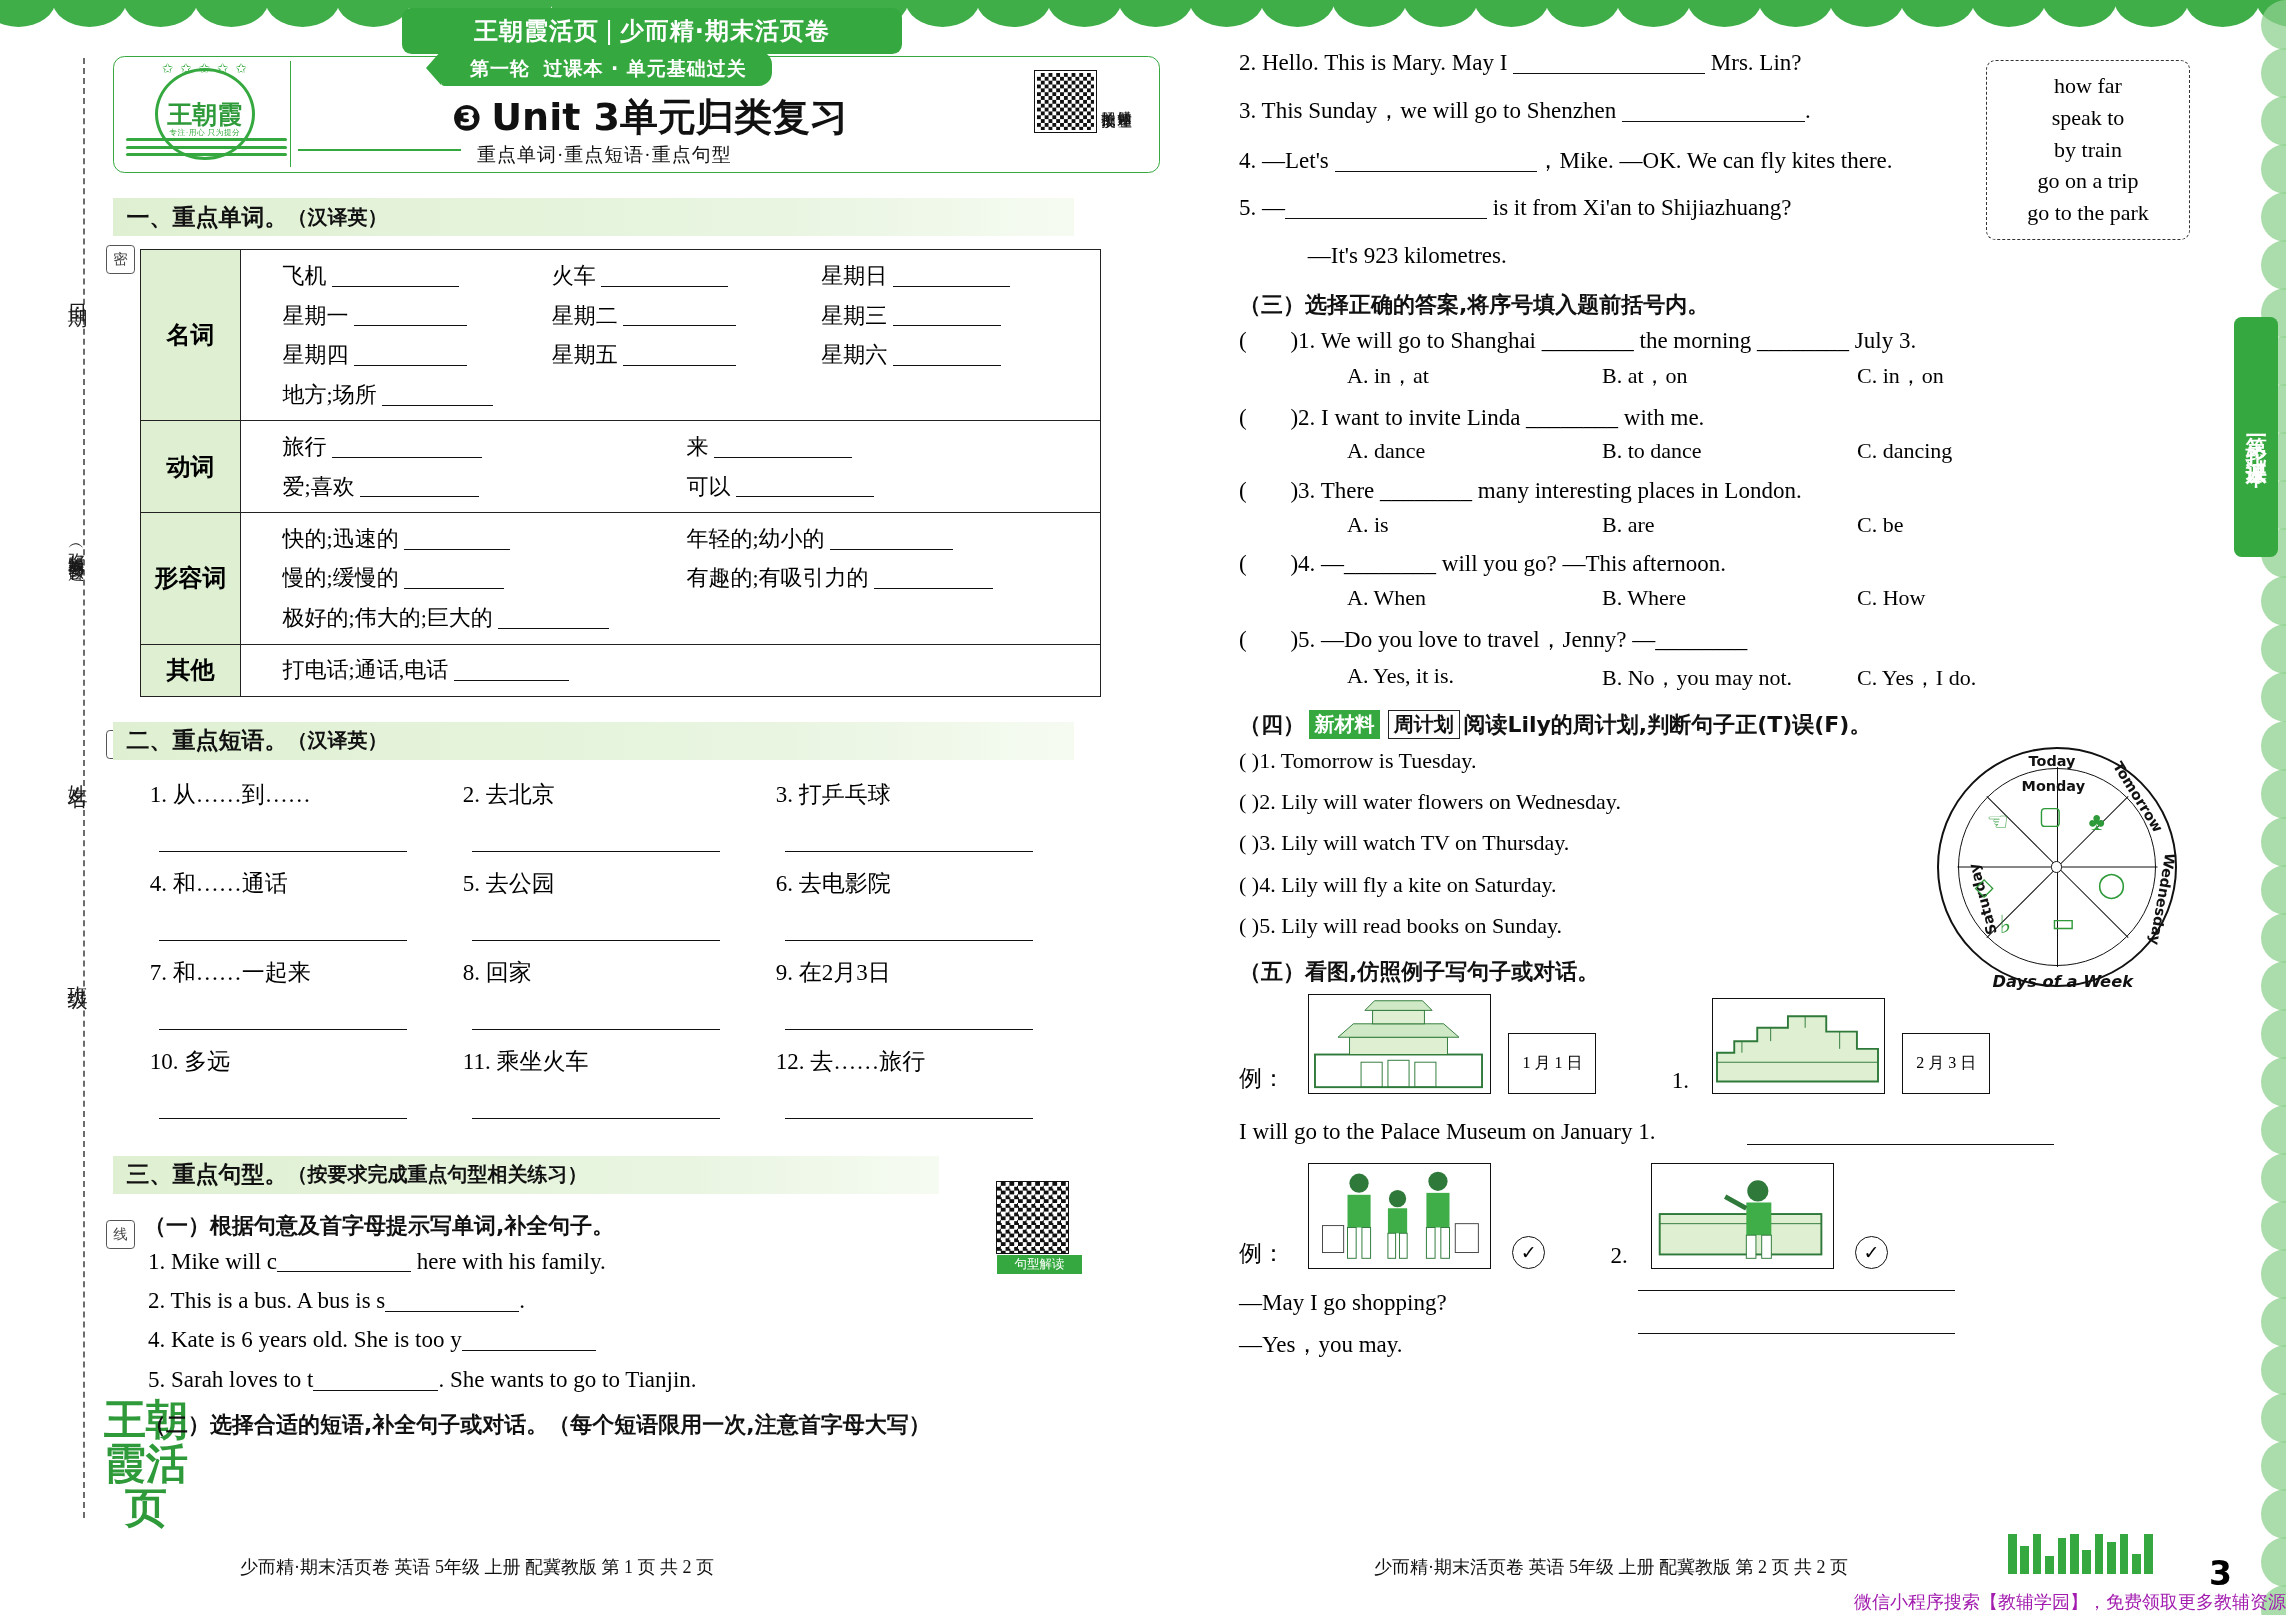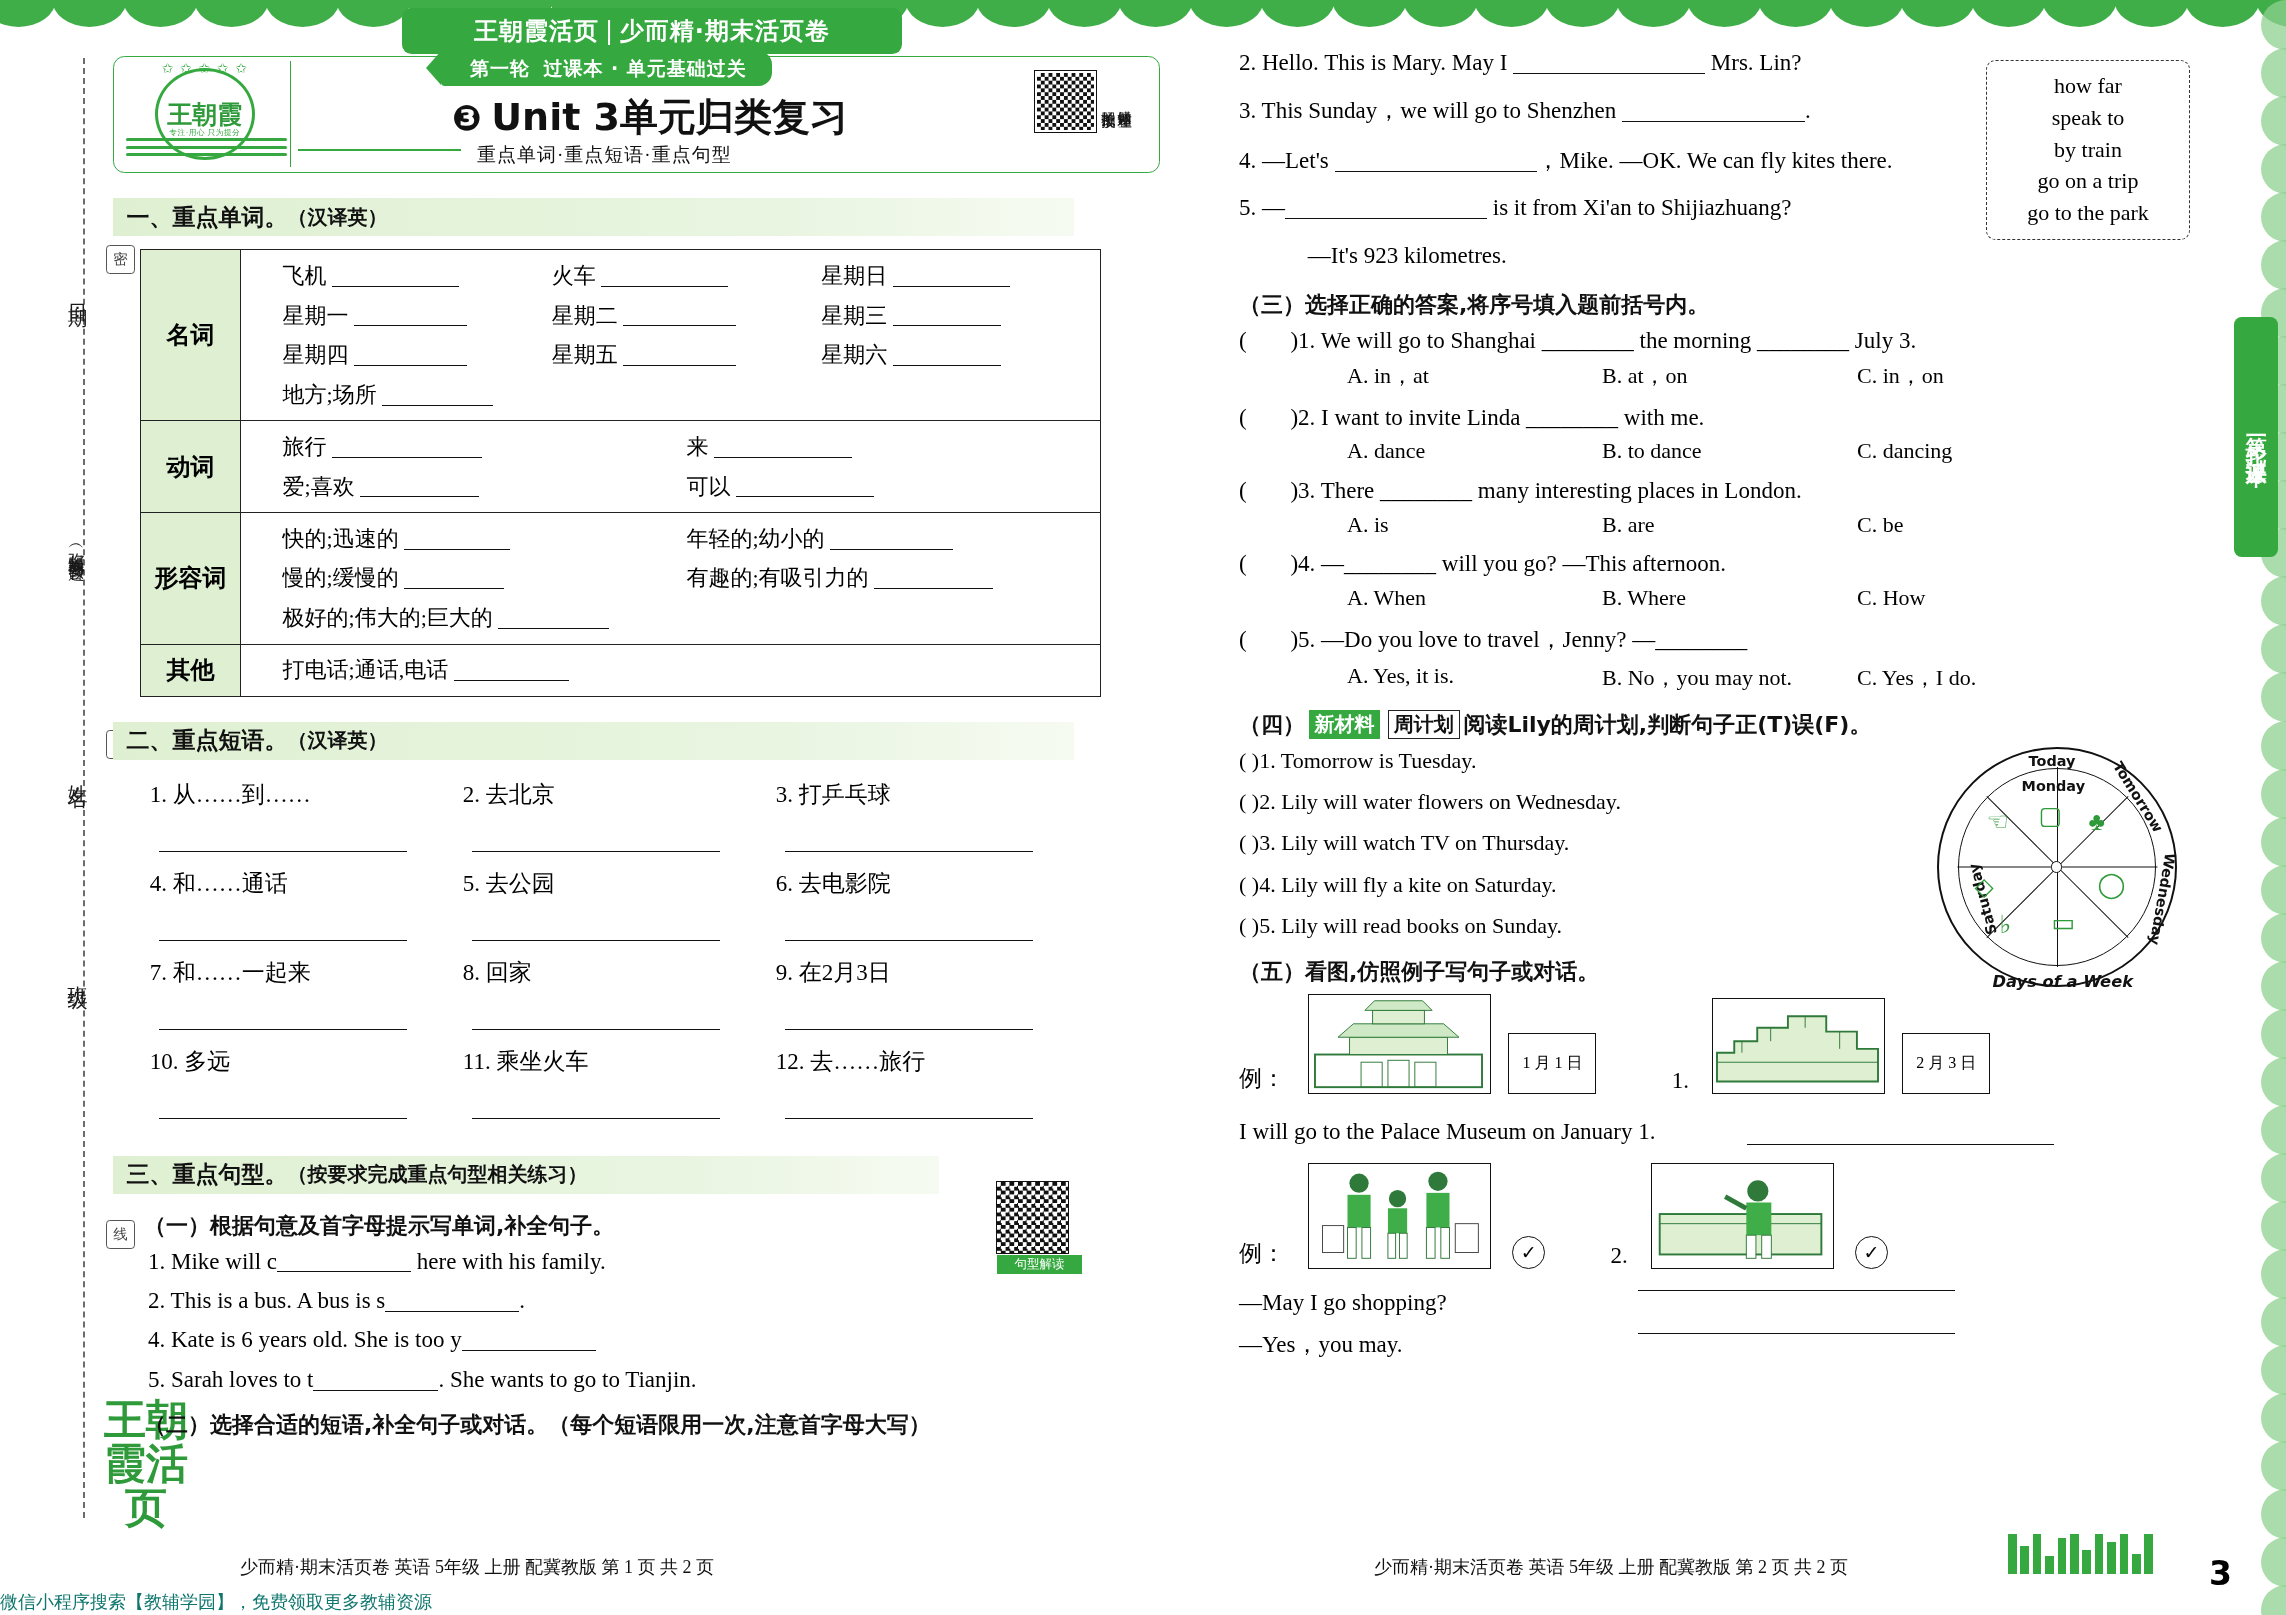--- a/index.html
+++ b/index.html
@@ -174,22 +174,22 @@
   .ex-row { display:flex; align-items:flex-end; gap:17.3px; }
   .ex-label { font-size:23px; margin-right:5.8px; }
   .tick { width:33px; height:33px; border:1.9px solid #111; border-radius:50%;
     display:flex; align-items:center; justify-content:center; font-size:19px; }
 
   
   .footer-left { position:absolute; left:240px; bottom:37px; font-size:18px; color:#111; }
   .footer-right { position:absolute; left:1374px; bottom:37px; font-size:18px; color:#111; }
   .page-num { position:absolute; right:54px; bottom:23px;
     font-family:"DejaVu Sans", sans-serif; font-weight:bold; font-size:33px;}
-  .bottom-note { position:absolute; left:0; bottom:1.9px; width:2286px; text-align:left;
-    font-size:18px; color:#0f766e; }
+  .bottom-note { position:absolute; left:0; bottom:1.9px; width:2286px; text-align:right;
+    font-size:18px; color:#a21caf; }
   .barcode { position:absolute; right:115px; bottom:42px; width:163px; height:40px;
     display:flex; gap:3.8px; align-items:flex-end; }
   .barcode i { display:block; background:#35a93f; width:8.6px; height:100%; }
 
   .brand-vert { position:absolute; left:100px; bottom:86px; width:92px;
     font-family:"DejaVu Sans", sans-serif; font-weight:bold; font-size:42px;
     color:#2f9a3a; line-height:1.05; text-align:center; }
 
   .qr2 { position:absolute; left:884px; top:1126px; width:85px; }
   .qr2 .img { width:71px; height:71px;

